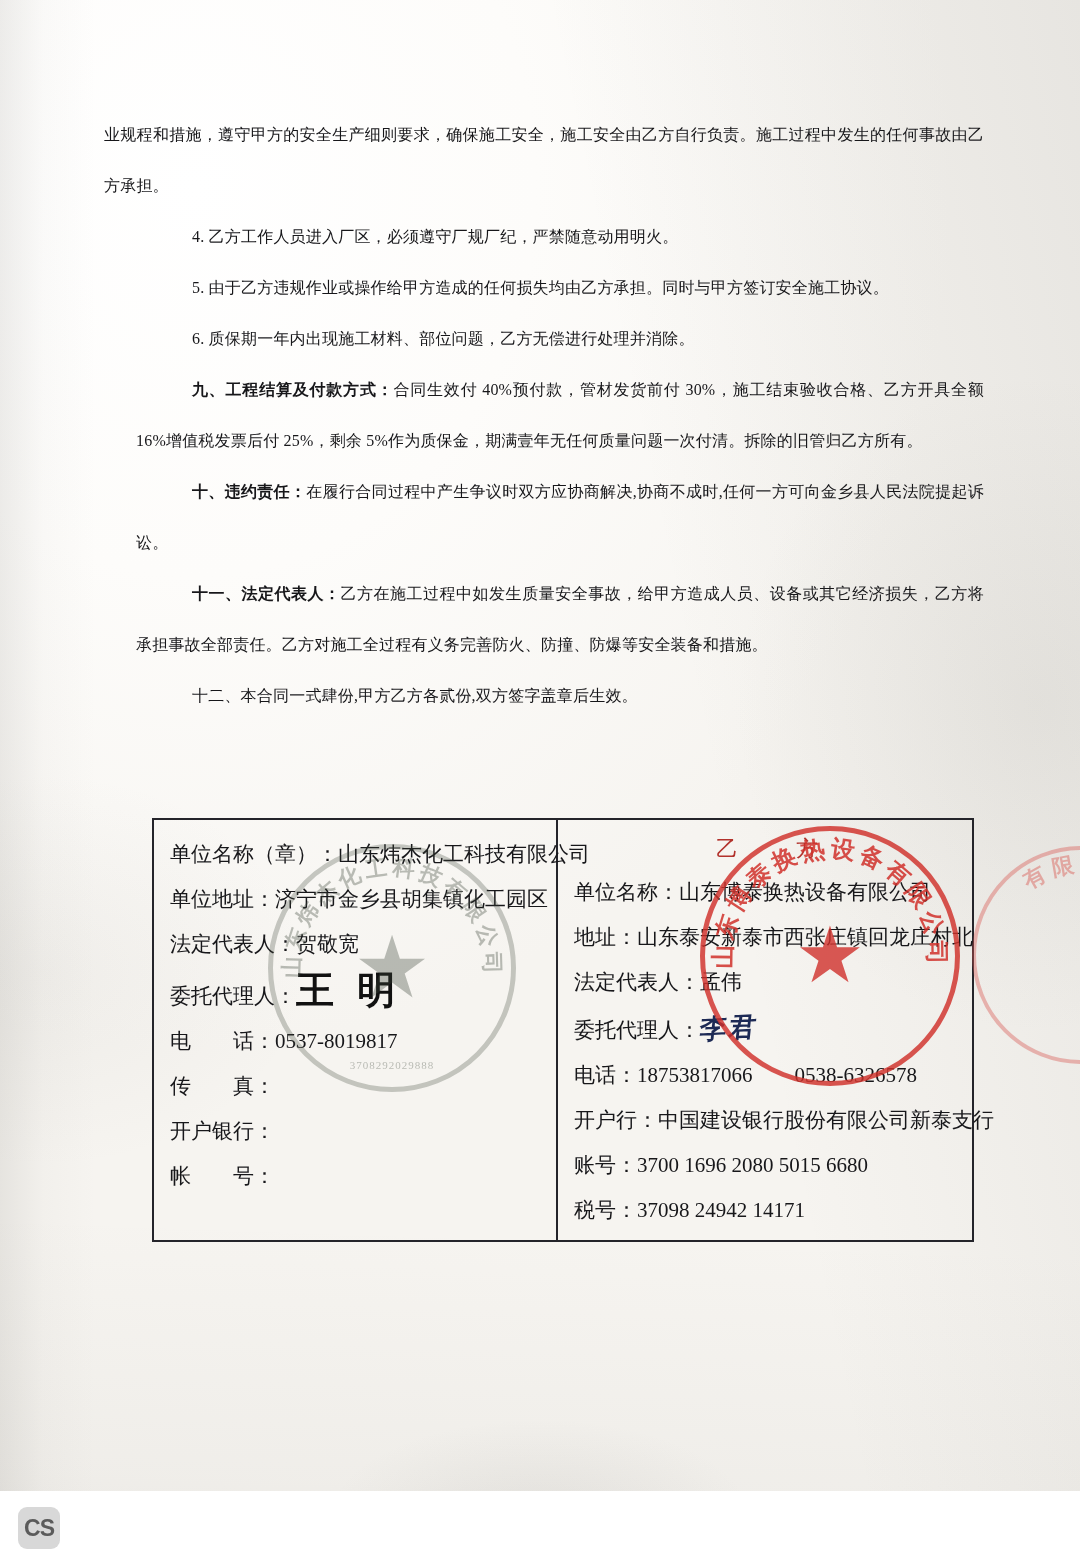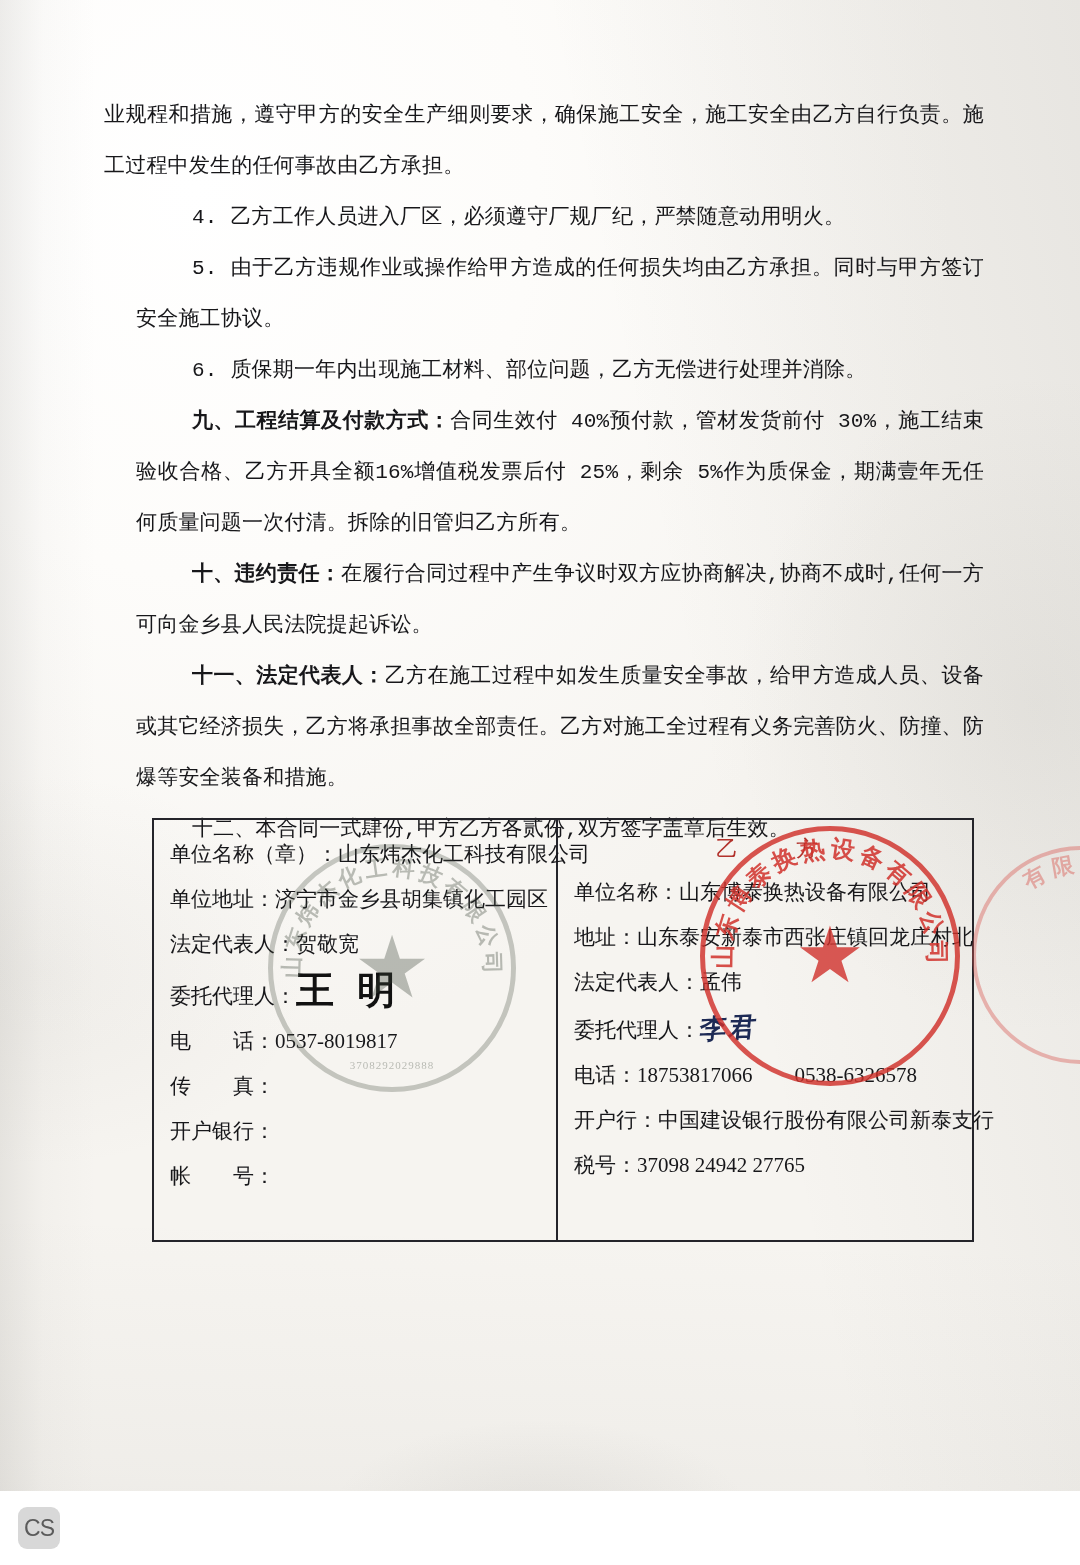--- a/index.html
+++ b/index.html
@@ -42,27 +42,27 @@
   #left-edge {
     position: absolute; left: 0; top: 0; width: 96px; height: 100%;
     background: linear-gradient(90deg, rgba(120,118,112,0.13) 0%, rgba(120,118,112,0.03) 45%, rgba(0,0,0,0) 100%);
     pointer-events: none;
   }
 
   
   #doc-body {
     position: absolute;
     left: 104px;
-    top: 90px;
+    top: 109px;
     width: 880px;
-    font-size: 21px;
+    font-size: 16px;
     line-height: 51px;
     color: #17171a;
     letter-spacing: 0.2px;
-    font-family: Liberation Mono, monospace;
+    font-family: Liberation Serif, serif;
   }
   .para {
     margin: 0 0 0 0;
     text-align: justify;
     text-justify: inter-ideograph;
   }
   .indent { text-indent: 56px; margin-left: 32px; }
   b { font-weight: bold; }
 
   
@@ -189,21 +189,21 @@
     padding-left: 18px;
     box-sizing: border-box;
     z-index: 10;
   }
   #cs-logo {
     width: 42px; height: 42px;
     border-radius: 9px;
     background: #d8d8d8;
     color: #5b5b5b;
     font-family: "Liberation Sans", sans-serif;
-    font-weight: normal;
+    font-weight: bold;
     font-size: 23px;
     display: flex;
     align-items: center;
     justify-content: center;
     letter-spacing: -1px;
   }
   #cs-text {
     margin-left: 16px;
     font-family: "Liberation Sans", sans-serif;
     font-size: 27px;
@@ -287,23 +287,26 @@
       </div>
 
       <div class="sig-row">
         <span>电话：</span><span>18753817066　　0538-6326578</span>
       </div>
 
       <div class="sig-row">
         <span>开户行：</span><span>中国建设银行股份有限公司新泰支行</span>
       </div>
 
-
-      <div class="sig-row">
-        <span>税号：</span><span>37098 24942 27765</span>
+      <div class="sig-row">
+        <span>账号：</span><span>3700 1696 2080 5015 6680</span>
+      </div>
+
+      <div class="sig-row">
+        <span>税号：</span><span>37098 24942 14171</span>
       </div>
     </div>
   </div>
 
   <div class="seal" id="seal-a">
     <svg class="seal-arc" viewBox="0 0 238 238">
       <defs>
           <path id="arcA" d="M 26,119 A 93,93 0 0 1 212,119"></path>
         </defs>
       <text font-size="22" fill="rgba(60,70,56,0.55)" letter-spacing="4">

